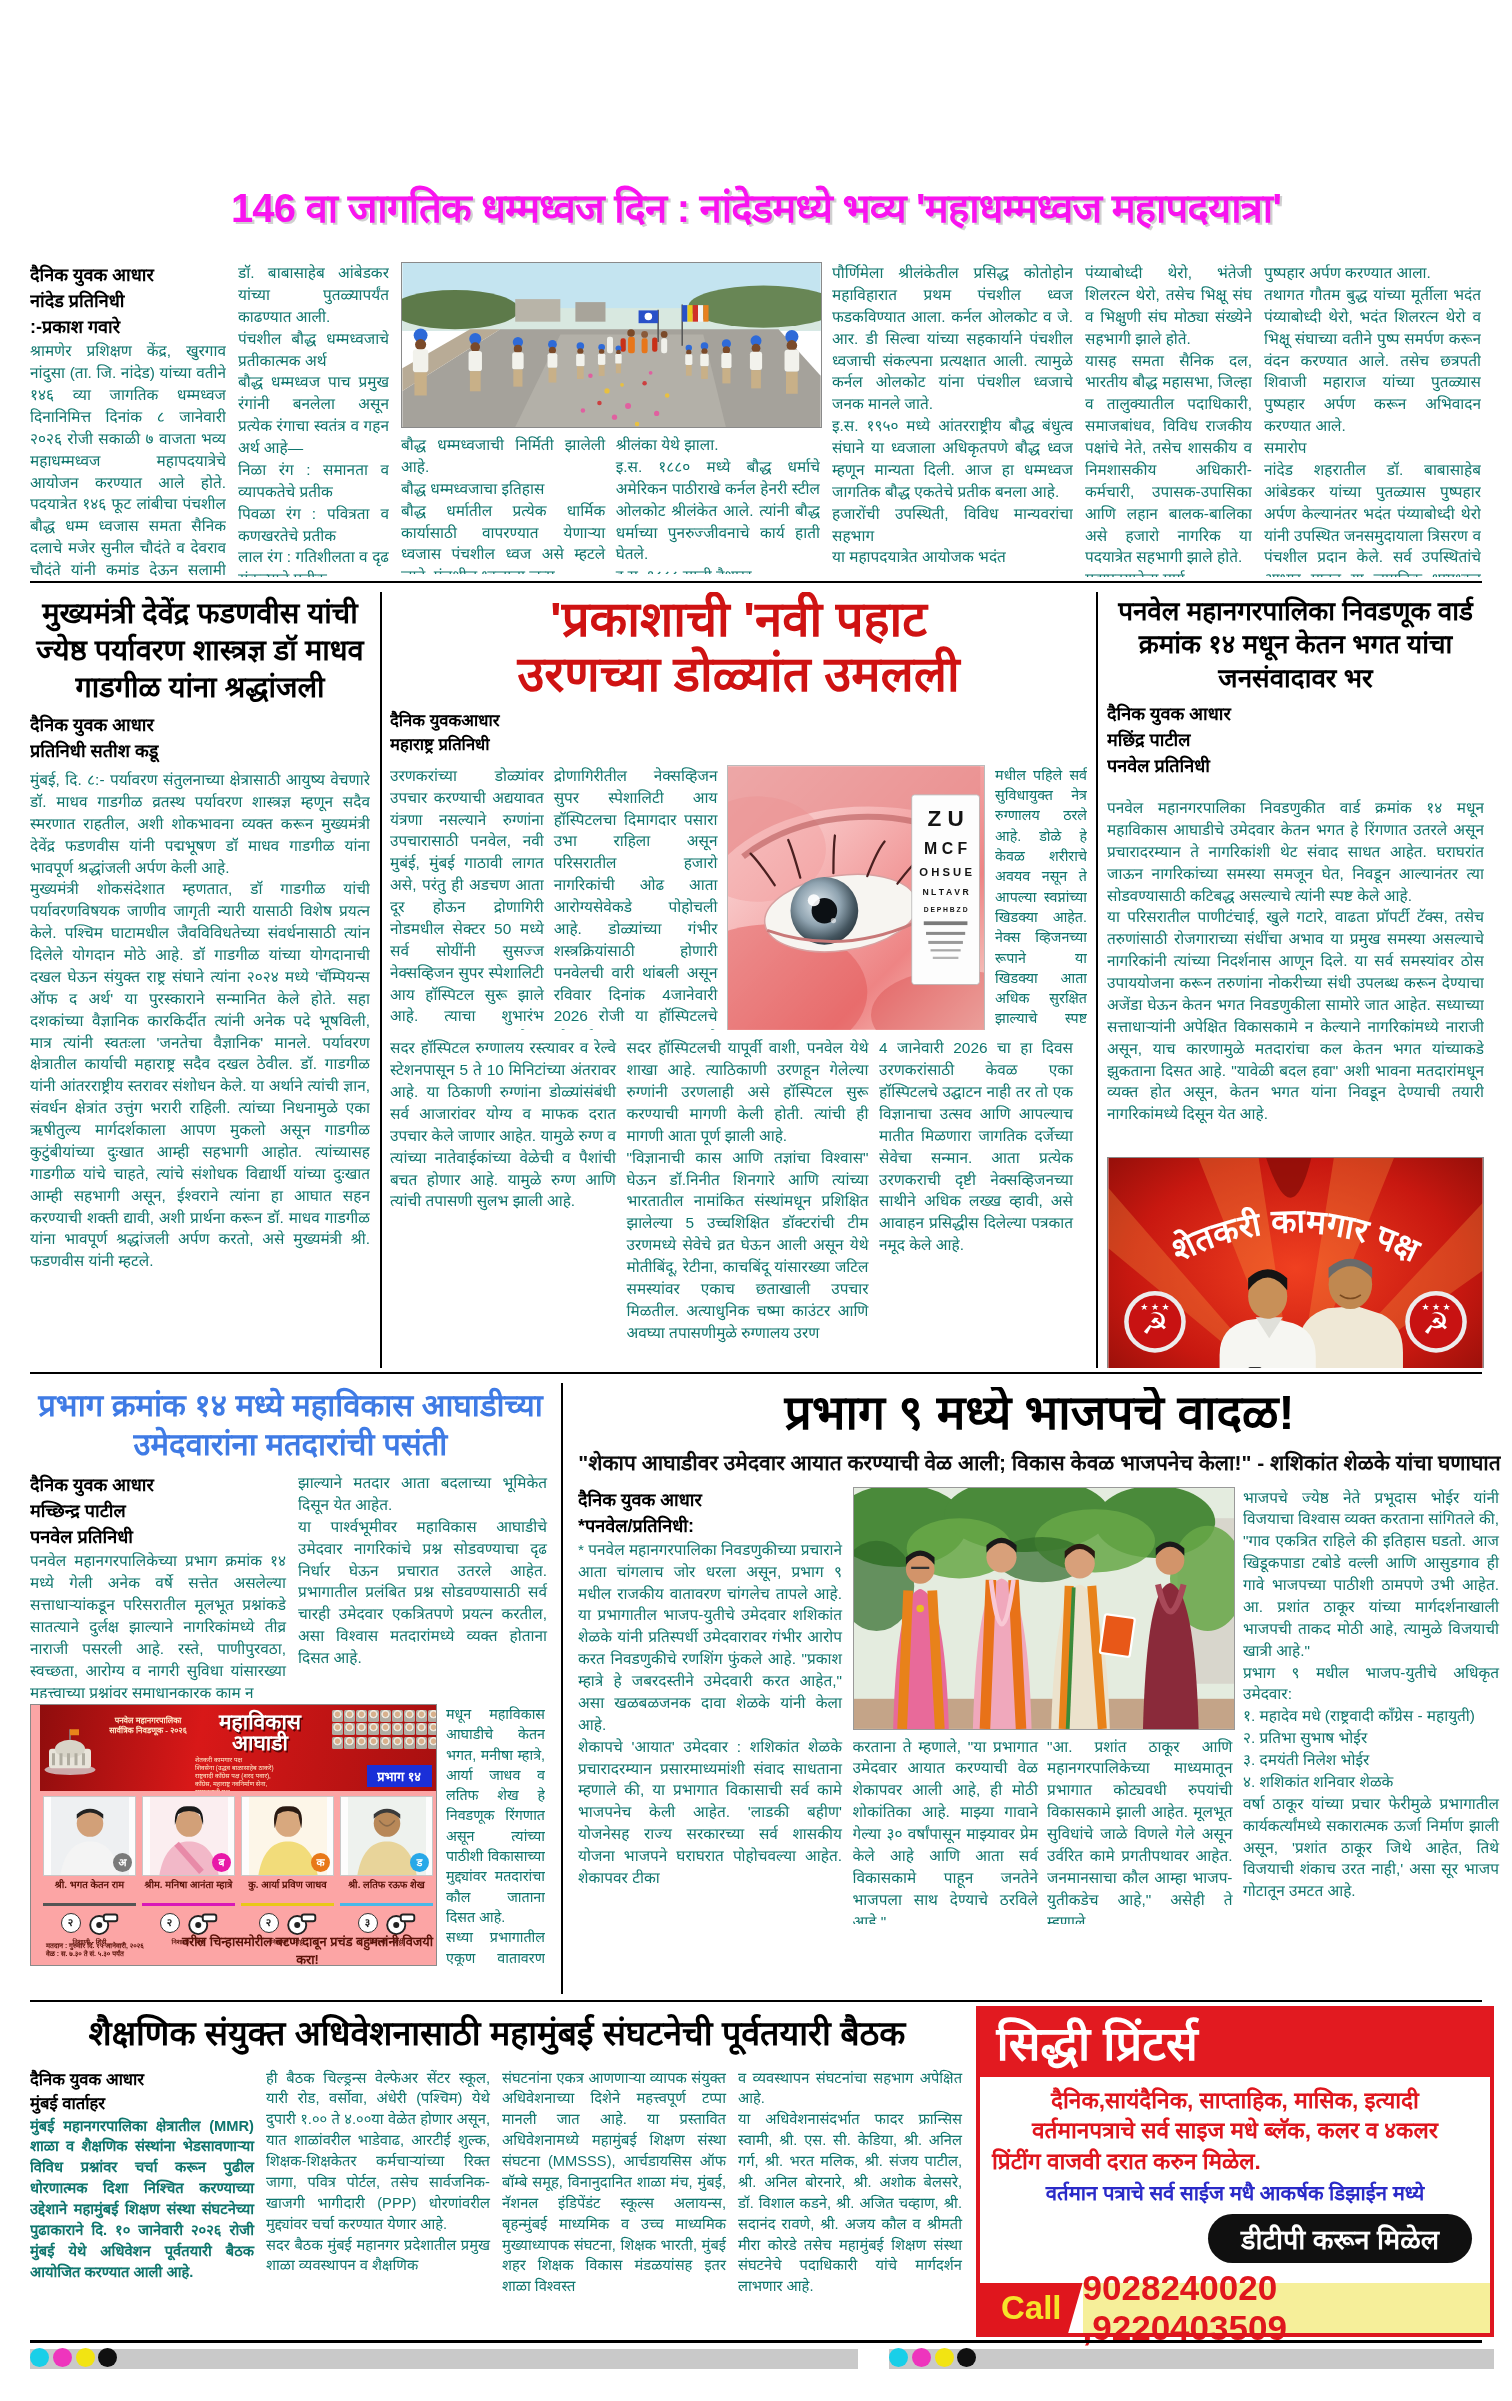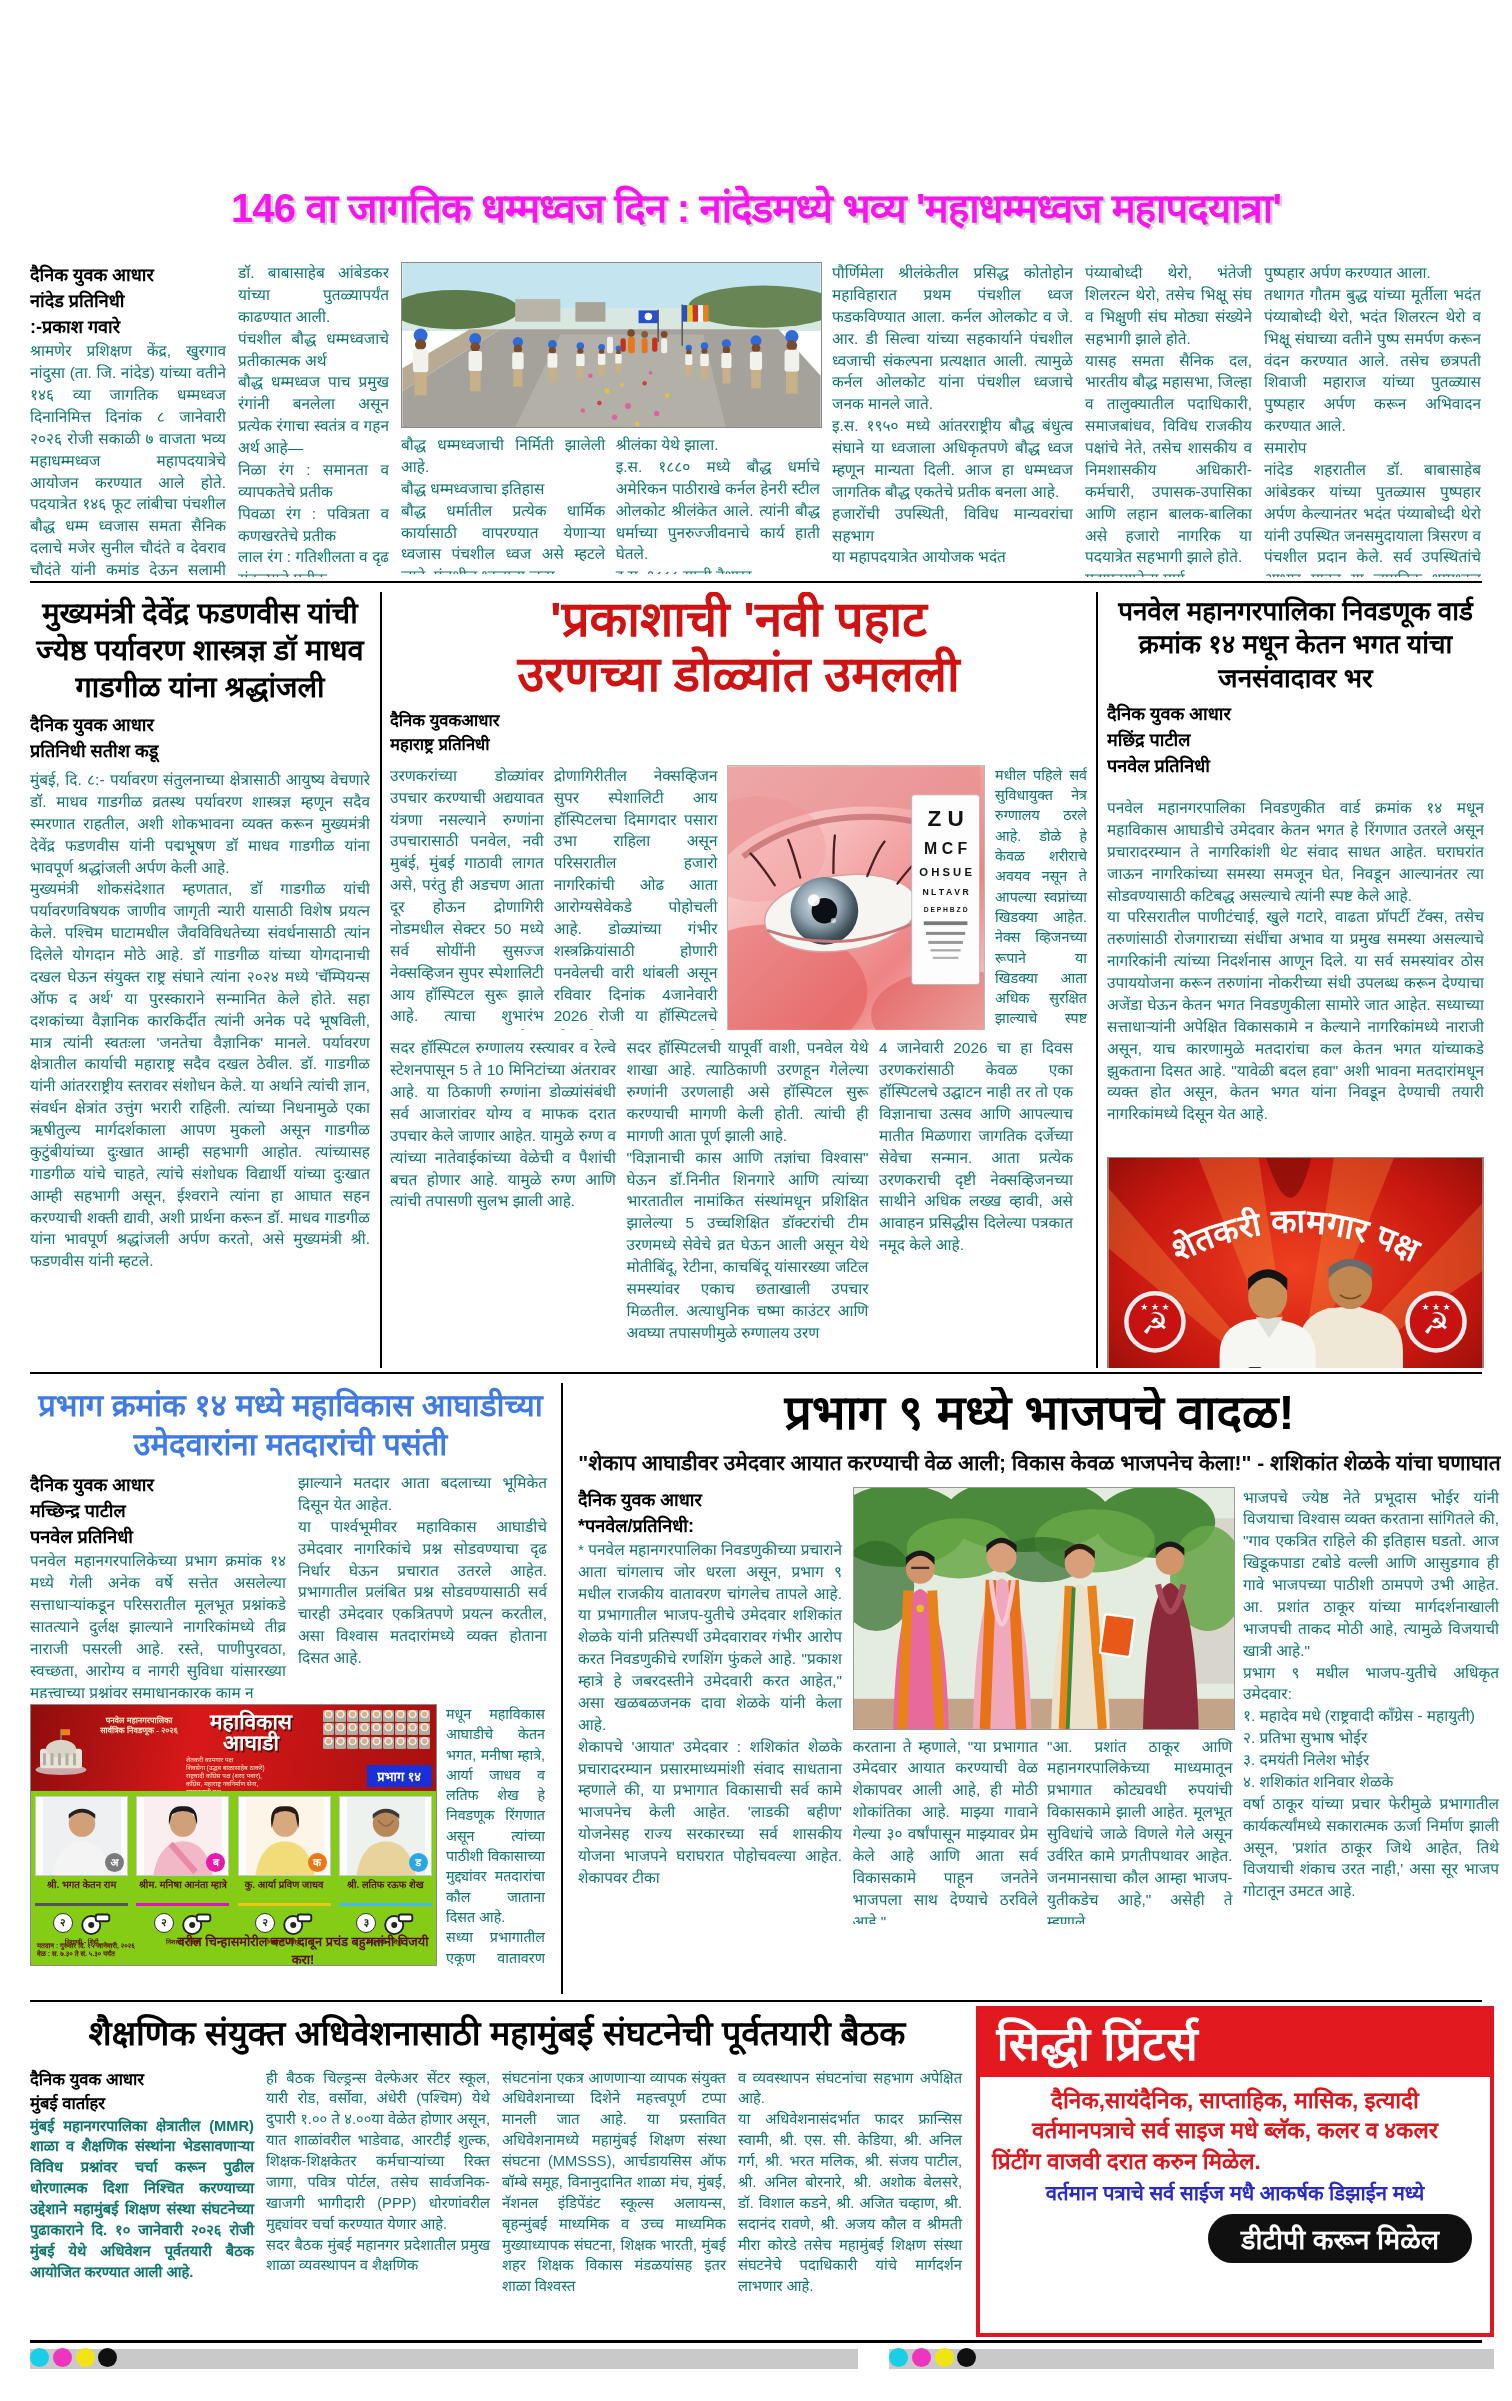--- a/index.html
+++ b/index.html
@@ -65,21 +65,21 @@
   .pl-red{color:#e0161d;font-size:22.6px;}
   .pl-blue{color:#2a2ac8;font-size:20.3px;}
   .dtp-pill{align-self:flex-end;margin:6px 18px 12px 0;background:#101010;color:#fff;font-size:27px;
             font-weight:800;border-radius:30px;padding:6px 33px;}
   .call-row{margin-top:auto;display:flex;height:50px;}
   .call-label{background:#e0161d;color:#f6e42a;font-size:33px;font-weight:800;display:flex;
               align-items:center;padding:0 21px;clip-path:polygon(0 0,100% 0,86% 100%,0 100%);}
   .call-phones{flex:1;background:#f6ef9a;color:#e0161d;font-size:35px;font-weight:800;display:flex;
                align-items:center;justify-content:center;}
   
-  .mva{width:407px;height:262px;border:1.5px solid #8a8a8a;box-sizing:border-box;background:#84cc16;flex:none;}
+  .mva{width:407px;height:262px;border:1.5px solid #8a8a8a;box-sizing:border-box;background:#fca5a5;flex:none;padding-left:9px;}
   .mva-top{position:relative;height:86px;background:linear-gradient(100deg,#8f0d0d,#d81818 40%,#a81010);overflow:hidden;}
   .mva-org{position:absolute;left:59px;top:10.5px;width:98px;color:#ffe9c8;font-size:8px;font-weight:700;
            line-height:1.35;white-space:pre-line;text-align:center;}
   .mva-title{position:absolute;left:160px;top:6px;width:120px;color:#fff;font-size:21px;font-weight:800;
              line-height:1.02;text-align:center;white-space:pre-line;text-shadow:1.5px 1.5px 0 #5a0505;}
   .mva-parties{position:absolute;left:155px;top:51px;width:132px;color:#ffe9c8;font-size:6.4px;
                line-height:1.25;white-space:pre-line;}
   .mva-grid{position:absolute;left:292px;top:4.5px;width:110px;display:flex;flex-wrap:wrap;gap:1.5px;}
   .mva-grid i{width:10.5px;height:12px;border-radius:1.5px;display:block;
               background:radial-gradient(circle at 50% 35%,#d8b08c 2.3px,#ece8de 3px 3.8px,#b0aca2 4.5px);}
@@ -630,20 +630,24 @@
     </div>
   </div>
 
   <div class="abs printer">
     <div class="printer-head">सिद्धी प्रिंटर्स</div>
     <div class="printer-line pl-red" style="margin-top:9px;">दैनिक,सायंदैनिक, साप्ताहिक, मासिक, इत्यादी</div>
     <div class="printer-line pl-red">वर्तमानपत्राचे सर्व साइज मधे ब्लॅक, कलर व ४कलर</div>
     <div class="printer-line pl-red" style="text-align:left;padding-left:12px;">प्रिंटींग वाजवी दरात करुन मिळेल.</div>
     <div class="printer-line pl-blue" style="margin-top:3px;">वर्तमान पत्राचे सर्व साईज मधै आकर्षक डिझाईन मध्ये</div>
     <div class="dtp-pill">डीटीपी करून मिळेल</div>
+    <div class="call-row">
+      <div class="call-label">Call</div>
+      <div class="call-phones">9028240020 ,9220403509</div>
+    </div>
   </div>
 
   <div class="abs hrule" style="top:2340px;height:3px;"></div>
   <div class="abs footbar" style="left:30px;width:828px;">
     <div class="regdots" style="left:0;">
       <b style="background:#19cfe8;"></b>
         <b style="background:#ee35bd;"></b>
         <b style="background:#f2e412;"></b>
         <b style="background:#101010;"></b>
     </div>

